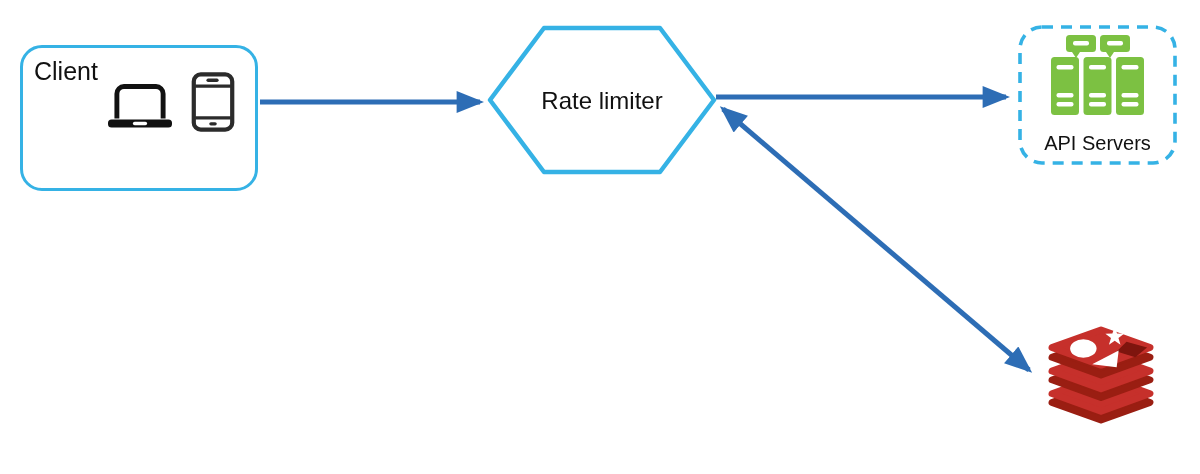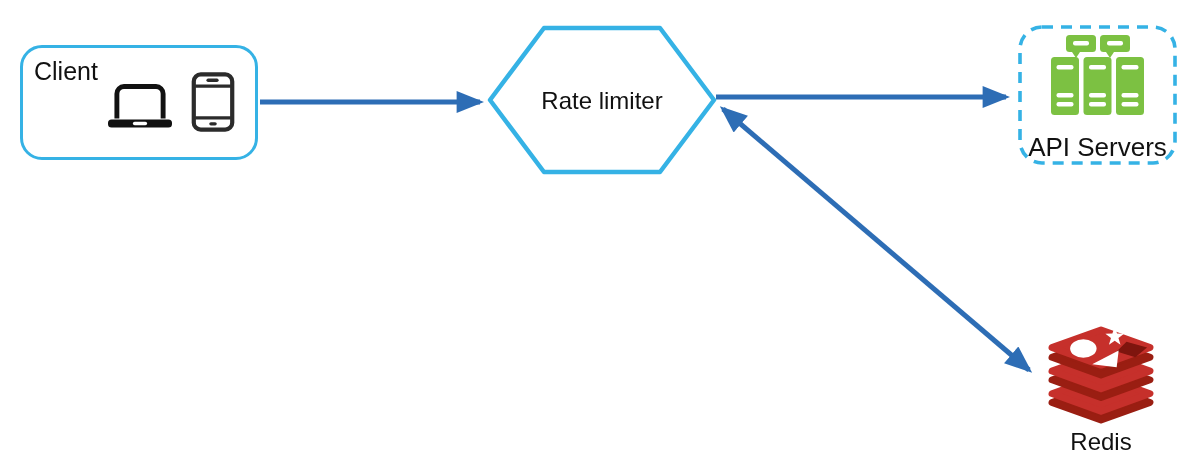--- a/index.html
+++ b/index.html
@@ -13,21 +13,21 @@
     color: #111111;
     overflow: hidden;
   }
   .abs { position: absolute; }
 
   
   #arrow-layer { position: absolute; left: 0; top: 0; width: 1200px; height: 474px; }
 
   
   .client-box {
-    left: 20px; top: 45px; width: 238px; height: 115px;
+    left: 20px; top: 45px; width: 238px; height: 146px;
     border: 3px solid #35b2e5;
     border-radius: 22px;
     background: #ffffff;
   }
   .client-label {
     position: absolute; left: 11px; top: 9px;
     font-size: 25px; line-height: 28px; color: #111111;
   }
   .laptop-icon { position: absolute; left: 85px; top: 36px; }
   .phone-icon  { position: absolute; left: 168px; top: 24px; }
@@ -39,21 +39,21 @@
     display: flex; flex-direction: row; align-items: center; justify-content: center;
     font-size: 24px; line-height: 33px; text-align: center; color: #111111;
   }
 
   
   .api-box { left: 1018px; top: 25px; width: 159px; height: 140px; }
   .api-border { position: absolute; left: 0; top: 0; }
   .servers-icon { position: absolute; left: 33px; top: 10px; }
   .api-label {
     position: absolute; left: 0; top: 107px; width: 100%;
-    text-align: center; font-size: 26px; color: #111111;
+    text-align: center; font-size: 20px; color: #111111;
   }
 
   
   .redis-wrap { left: 1040px; top: 324px; width: 122px; height: 146px; }
   .redis-icon { position: absolute; left: 2px; top: 0; }
   .redis-label {
     position: absolute; left: 0; top: 104px; width: 100%;
     text-align: center; font-size: 24px; color: #111111;
   }
 </style>
@@ -150,16 +150,15 @@
         </g>
       <g transform="translate(0,6)">
           <polygon points="10,18 60,0 110,18 60,36" fill="#c6302b" stroke="#c6302b" stroke-width="7" stroke-linejoin="round"></polygon>
         </g>
 
       <path d="M74,3 L76.4,9.8 L83.5,9.9 L77.8,14.2 L79.9,21.1 L74,17 L68.1,21.1 L70.2,14.2 L64.5,9.9 L71.6,9.8 Z" fill="#ffffff"></path>
       <polygon points="86,18 107,24 95,34 76,28" fill="#7e150e"></polygon>
       <ellipse cx="42" cy="25" rx="13.5" ry="9.5" fill="#ffffff"></ellipse>
       <polygon points="51,41 78,27 76,44" fill="#ffffff"></polygon>
     </svg>
-    <div class="redis-label">Redis</div>
   </div>
 
 </div>
 
 </body></html>

